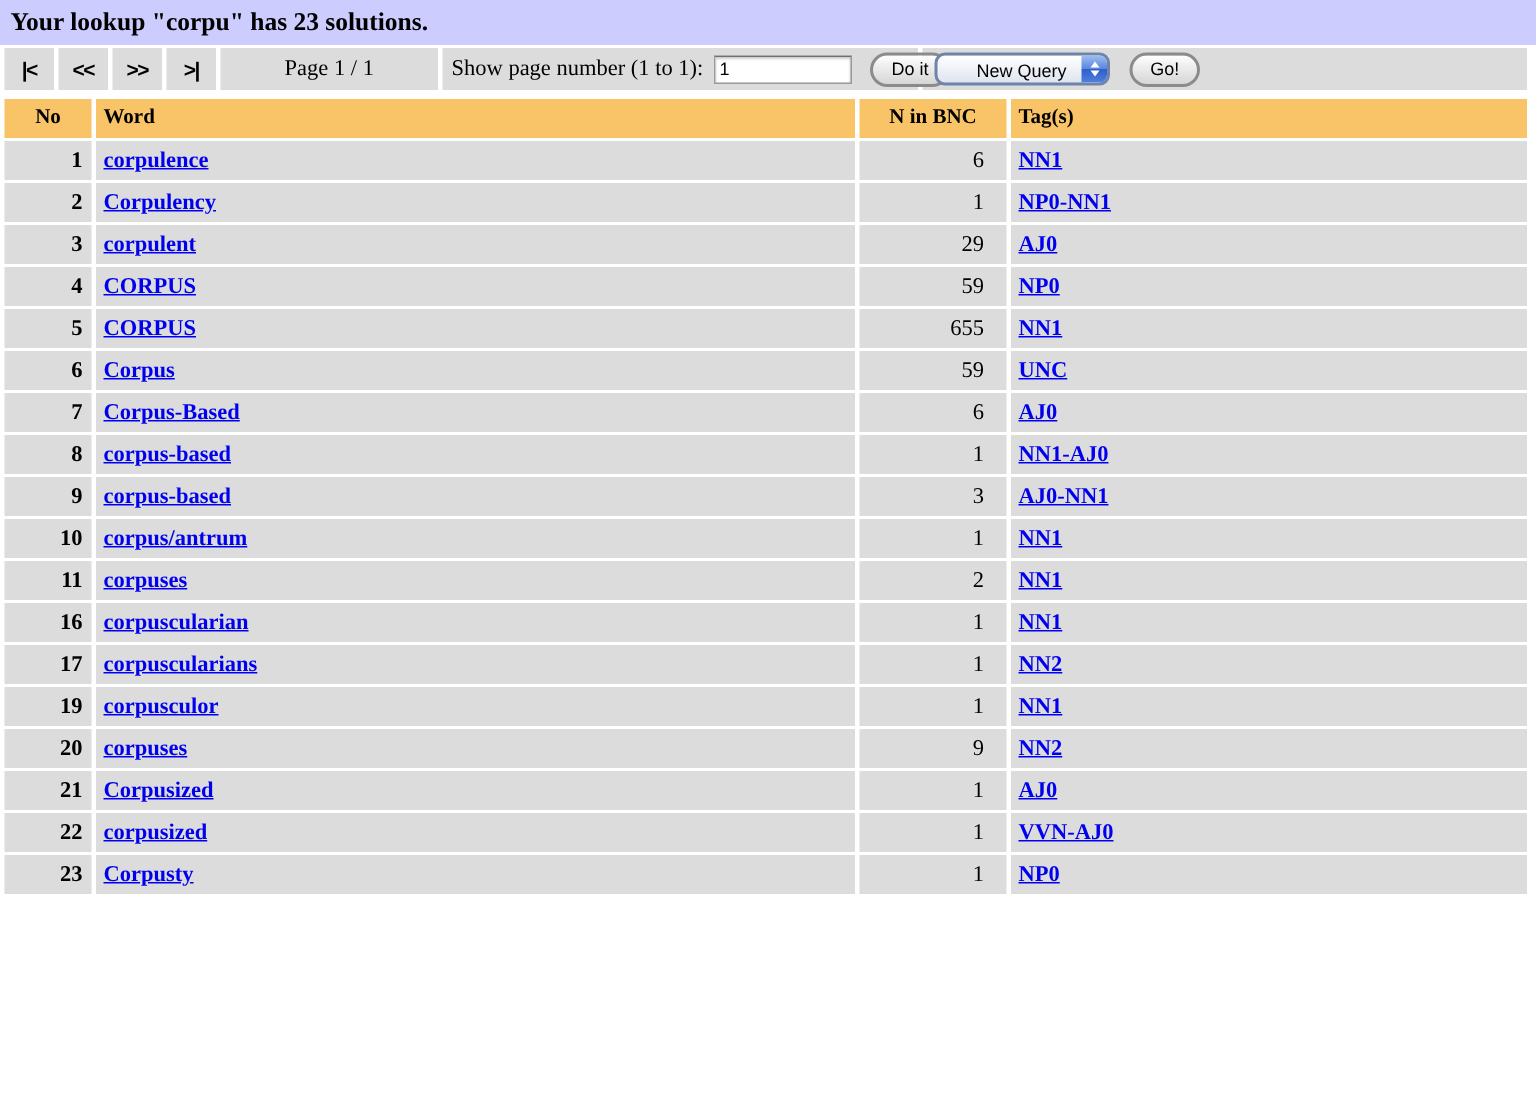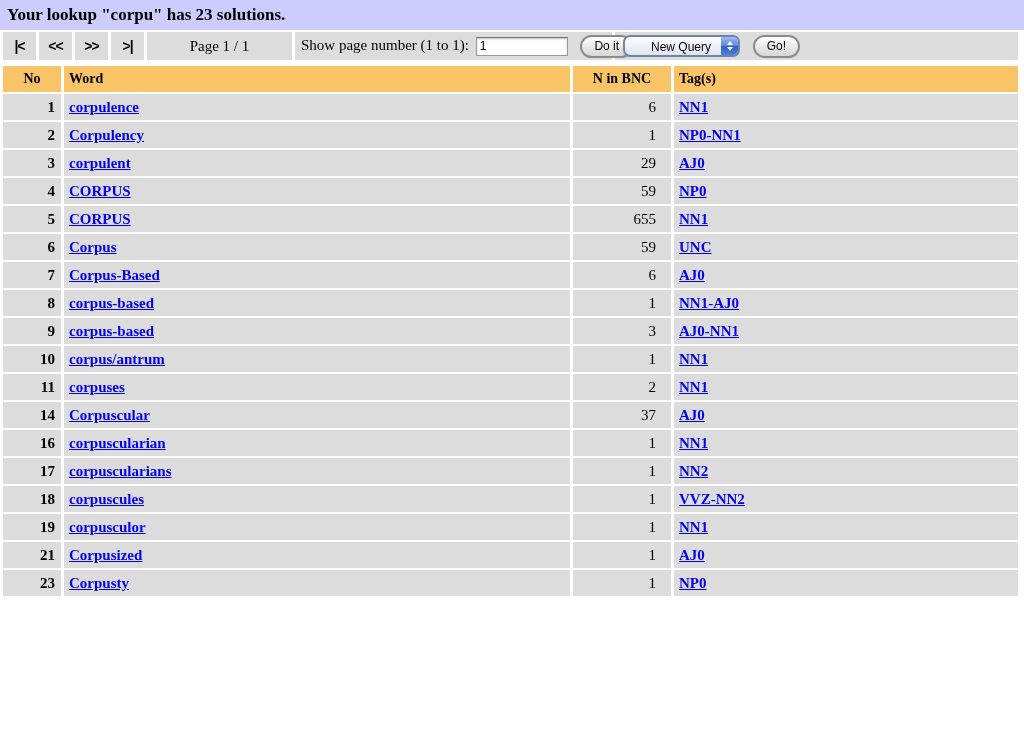--- a/index.html
+++ b/index.html
@@ -152,55 +152,55 @@
         <td class="col-n">1</td>
         <td class="col-tags"><a class="lnk">NN1</a></td>
       </tr>
       <tr>
         <td class="col-no">11</td>
         <td class="col-word"><a class="lnk">corpuses</a></td>
         <td class="col-n">2</td>
         <td class="col-tags"><a class="lnk">NN1</a></td>
       </tr>
       <tr>
-        <td class="col-no">14</td>
-        <td class="col-word"><a class="lnk">Corpuscular</a></td>
-        <td class="col-n">37</td>
-        <td class="col-tags"><a class="lnk">AJ0</a></td>
-      </tr>
-      <tr>
         <td class="col-no">16</td>
         <td class="col-word"><a class="lnk">corpuscularian</a></td>
         <td class="col-n">1</td>
         <td class="col-tags"><a class="lnk">NN1</a></td>
       </tr>
       <tr>
         <td class="col-no">17</td>
         <td class="col-word"><a class="lnk">corpuscularians</a></td>
         <td class="col-n">1</td>
         <td class="col-tags"><a class="lnk">NN2</a></td>
       </tr>
       <tr>
-        <td class="col-no">18</td>
-        <td class="col-word"><a class="lnk">corpuscules</a></td>
-        <td class="col-n">1</td>
-        <td class="col-tags"><a class="lnk">VVZ-NN2</a></td>
-      </tr>
-      <tr>
         <td class="col-no">19</td>
         <td class="col-word"><a class="lnk">corpusculor</a></td>
         <td class="col-n">1</td>
         <td class="col-tags"><a class="lnk">NN1</a></td>
       </tr>
       <tr>
+        <td class="col-no">20</td>
+        <td class="col-word"><a class="lnk">corpuses</a></td>
+        <td class="col-n">9</td>
+        <td class="col-tags"><a class="lnk">NN2</a></td>
+      </tr>
+      <tr>
         <td class="col-no">21</td>
         <td class="col-word"><a class="lnk">Corpusized</a></td>
         <td class="col-n">1</td>
         <td class="col-tags"><a class="lnk">AJ0</a></td>
       </tr>
       <tr>
+        <td class="col-no">22</td>
+        <td class="col-word"><a class="lnk">corpusized</a></td>
+        <td class="col-n">1</td>
+        <td class="col-tags"><a class="lnk">VVN-AJ0</a></td>
+      </tr>
+      <tr>
         <td class="col-no">23</td>
         <td class="col-word"><a class="lnk">Corpusty</a></td>
         <td class="col-n">1</td>
         <td class="col-tags"><a class="lnk">NP0</a></td>
       </tr>
     </tbody>
 </table>
 
 </body></html>

